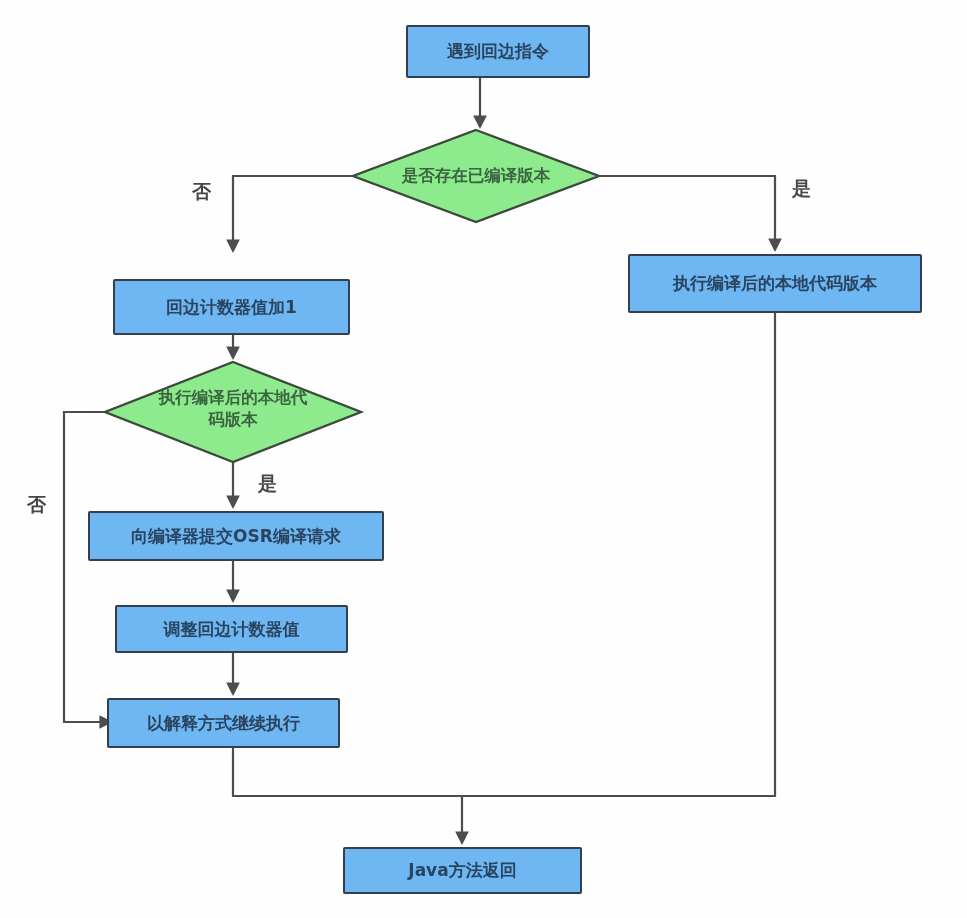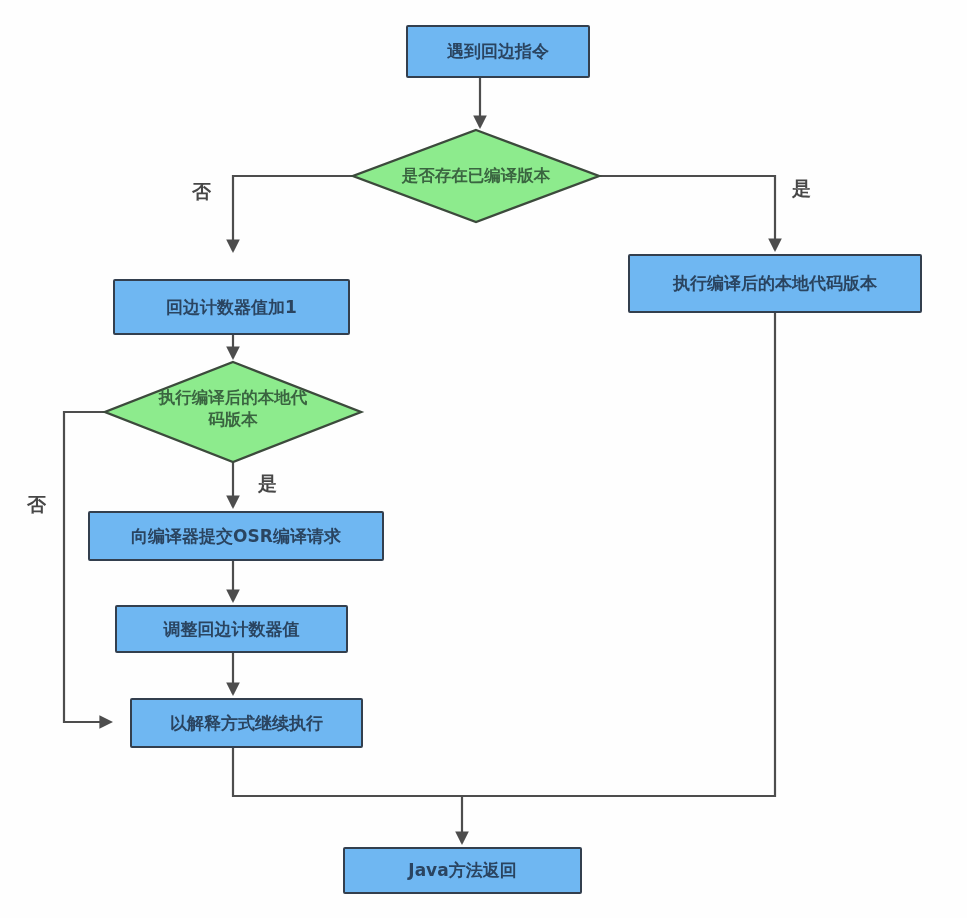--- a/index.html
+++ b/index.html
@@ -66,21 +66,21 @@
     <div class="node" style="left:388px;top:25px;width:184px;height:53px;margin-left:18px;">遇到回边指令</div>
 
     <div class="node" style="left:113px;top:255px;width:237px;height:56px;margin-top:24px;">回边计数器值加1</div>
 
     <div class="node" style="left:628px;top:254px;width:294px;height:59px;">执行编译后的本地代码版本</div>
 
     <div class="node" style="left:88px;top:511px;width:296px;height:50px;">向编译器提交OSR编译请求</div>
 
     <div class="node" style="left:115px;top:605px;width:233px;height:48px;">调整回边计数器值</div>
 
-    <div class="node" style="left:130px;top:698px;width:233px;height:50px;">以解释方式继续执行</div>
+    <div class="node" style="left:107px;top:698px;width:233px;height:50px;">以解释方式继续执行</div>
 
     <div class="node" style="left:343px;top:847px;width:239px;height:47px;">Java方法返回</div>
 
     <div class="decision-label" style="left:366px;top:165px;width:220px;">是否存在已编译版本</div>
 
     <div class="decision-label" style="left:158px;top:387px;width:150px;">执行编译后的本地代码版本</div>
 
     <div class="edge-label" style="left:192px;top:179px;">否</div>
 
     <div class="edge-label" style="left:792px;top:176px;">是</div>

